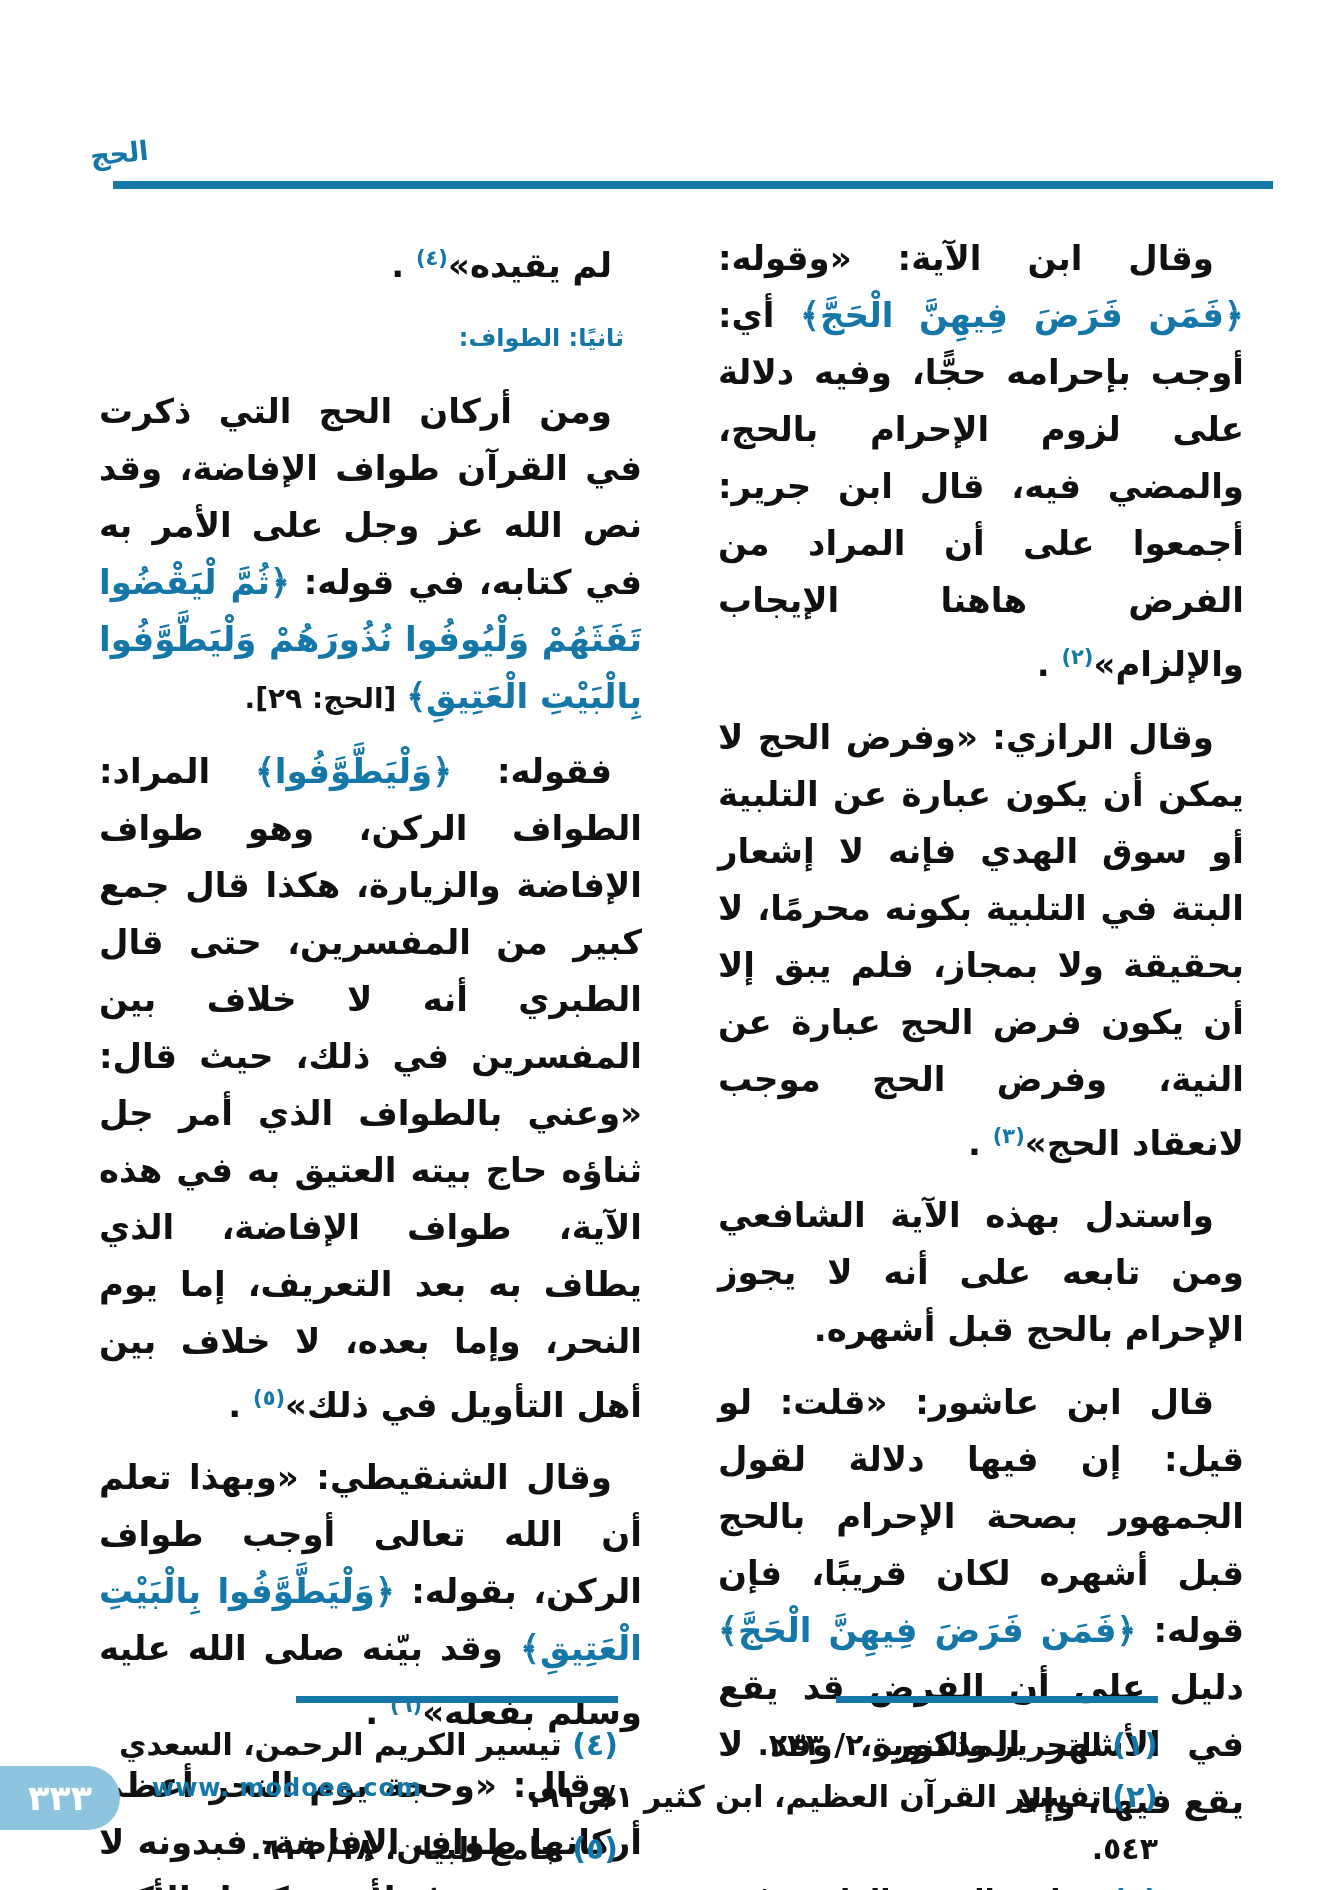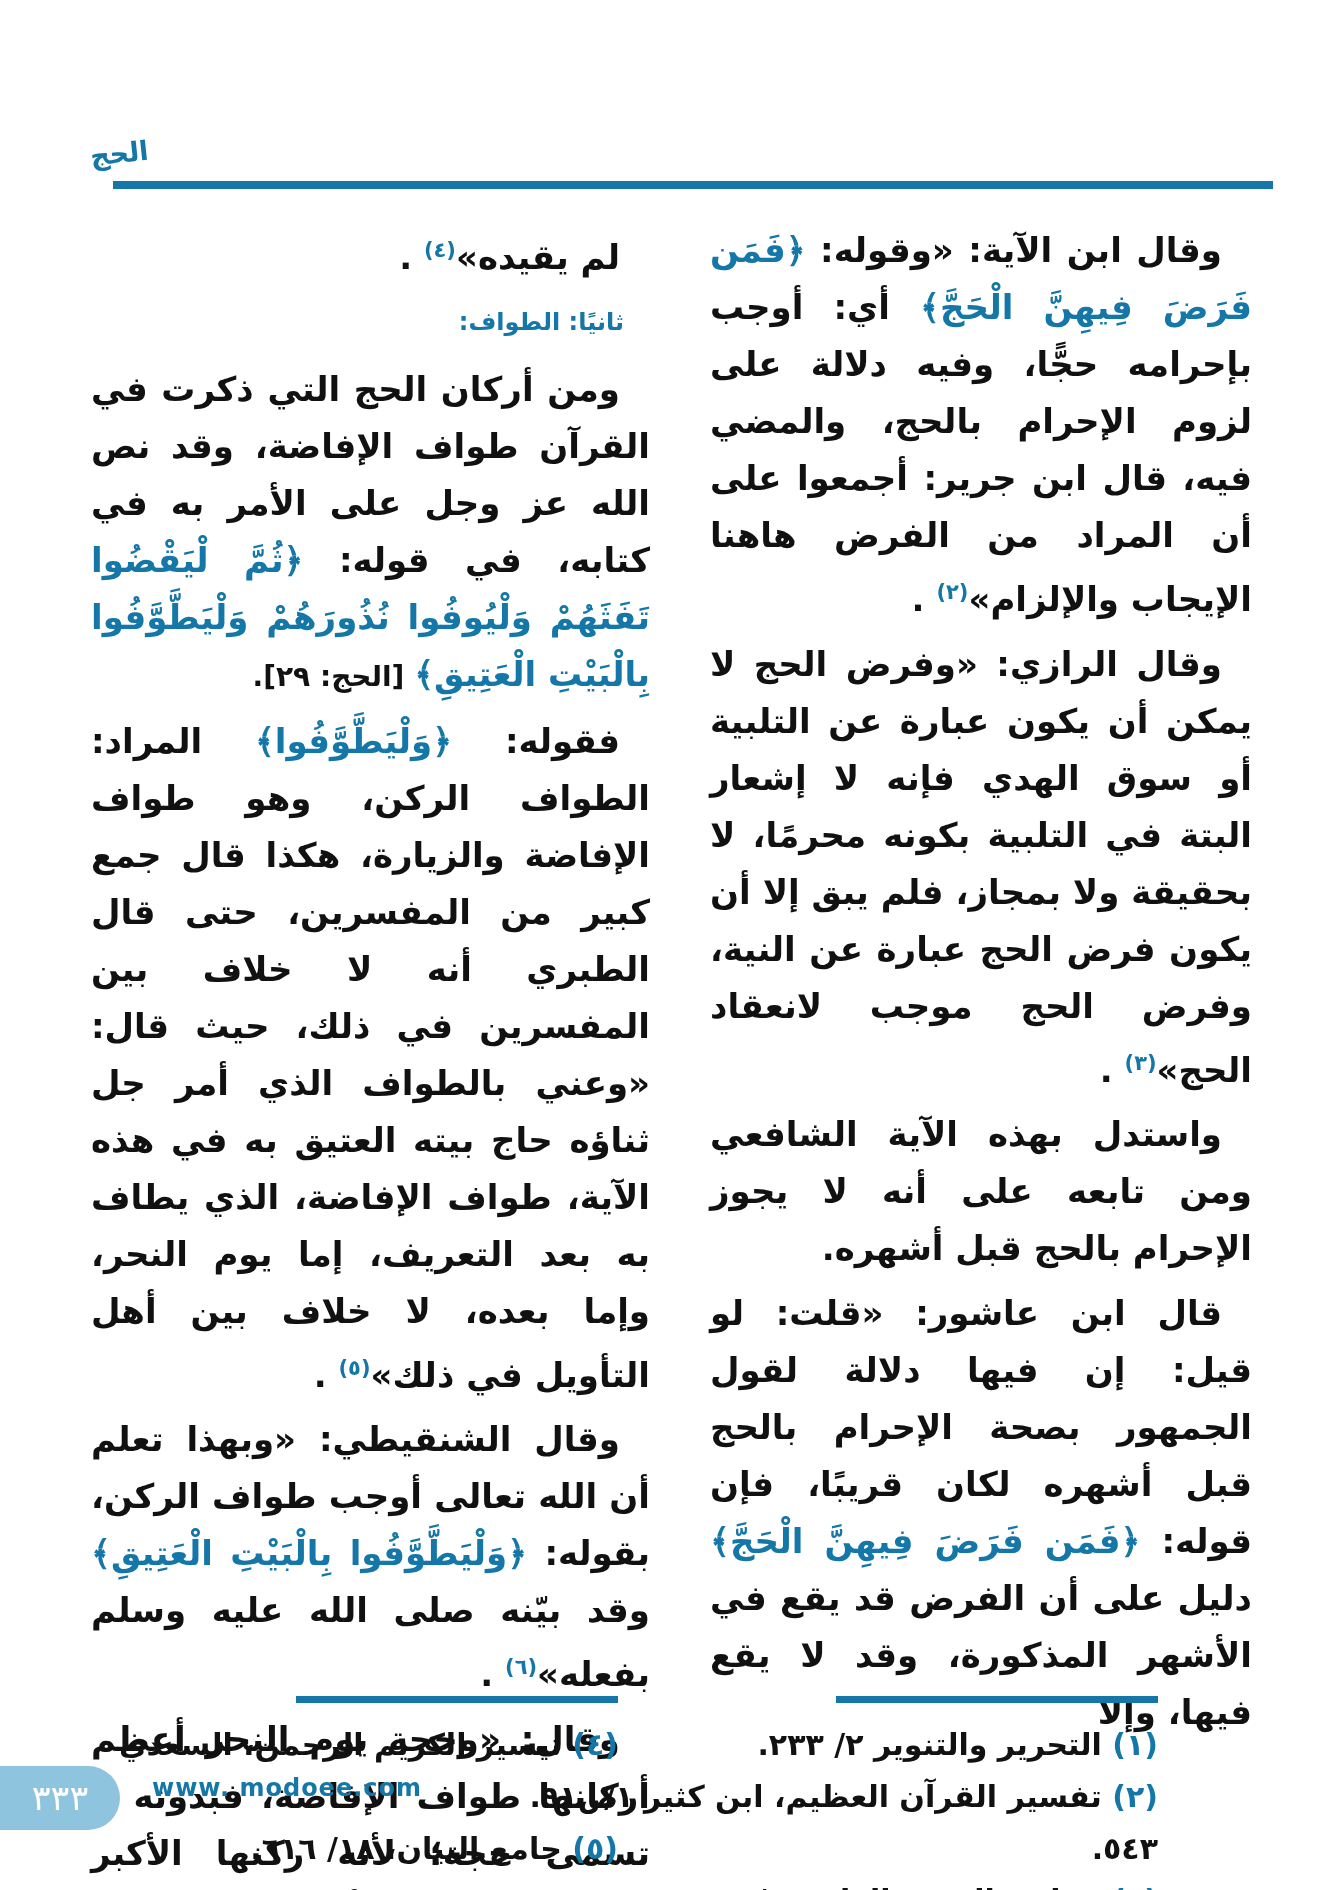--- a/index.html
+++ b/index.html
@@ -28,41 +28,41 @@
   }
   
   .content{
     position:absolute;top:214px;right:79px;left:83px;
     display:flex;gap:44px;direction:rtl;
   }
   .col{color:var(--ink);font-size:34px;line-height:57px;font-weight:700;
        text-align:justify;}
   .col-right{flex:0 0 558px;}
   .col-left{flex:0 0 575px;}
-  .para{margin:8px;}
+  .para{margin:16px;}
   .para.indent{text-indent:30px;}
   .para.heading{color:var(--accent);margin:6px 0 10px;text-indent:34px;font-size:24px;}
   .quran{color:var(--accent);}
   .fnref{color:var(--accent);font-size:21px;vertical-align:0.55em;font-weight:700;}
   .ayaref{font-size:28px;}
   
   .footnotes{position:absolute;top:1696px;color:var(--ink);
              font-size:30px;line-height:52px;font-weight:700;text-align:right;direction:rtl;}
   .footnotes-right{right:181px;width:562px;}
   .footnotes-left{right:721px;width:540px;}
   .fn-rule{width:322px;height:7px;background:var(--accent);margin-bottom:16px;}
   .fn-item{margin:0;}
   .fn-num{color:var(--accent);}
   
   .page-pill{
     position:absolute;left:0;top:1766px;width:120px;height:64px;
     background:var(--pill);border-radius:0 34px 34px 0;
     display:flex;align-items:center;justify-content:center;
   }
-  .page-num{color:#ffffff;font-size:35px;font-weight:400;}
+  .page-num{color:#ffffff;font-size:35px;font-weight:700;}
   .website{
     position:absolute;left:152px;top:1774px;direction:ltr;
     color:var(--accent);font-size:24px;font-weight:700;letter-spacing:1px;
   }
 </style>
 </head>
 <body>
 
 <div class="page">
 

